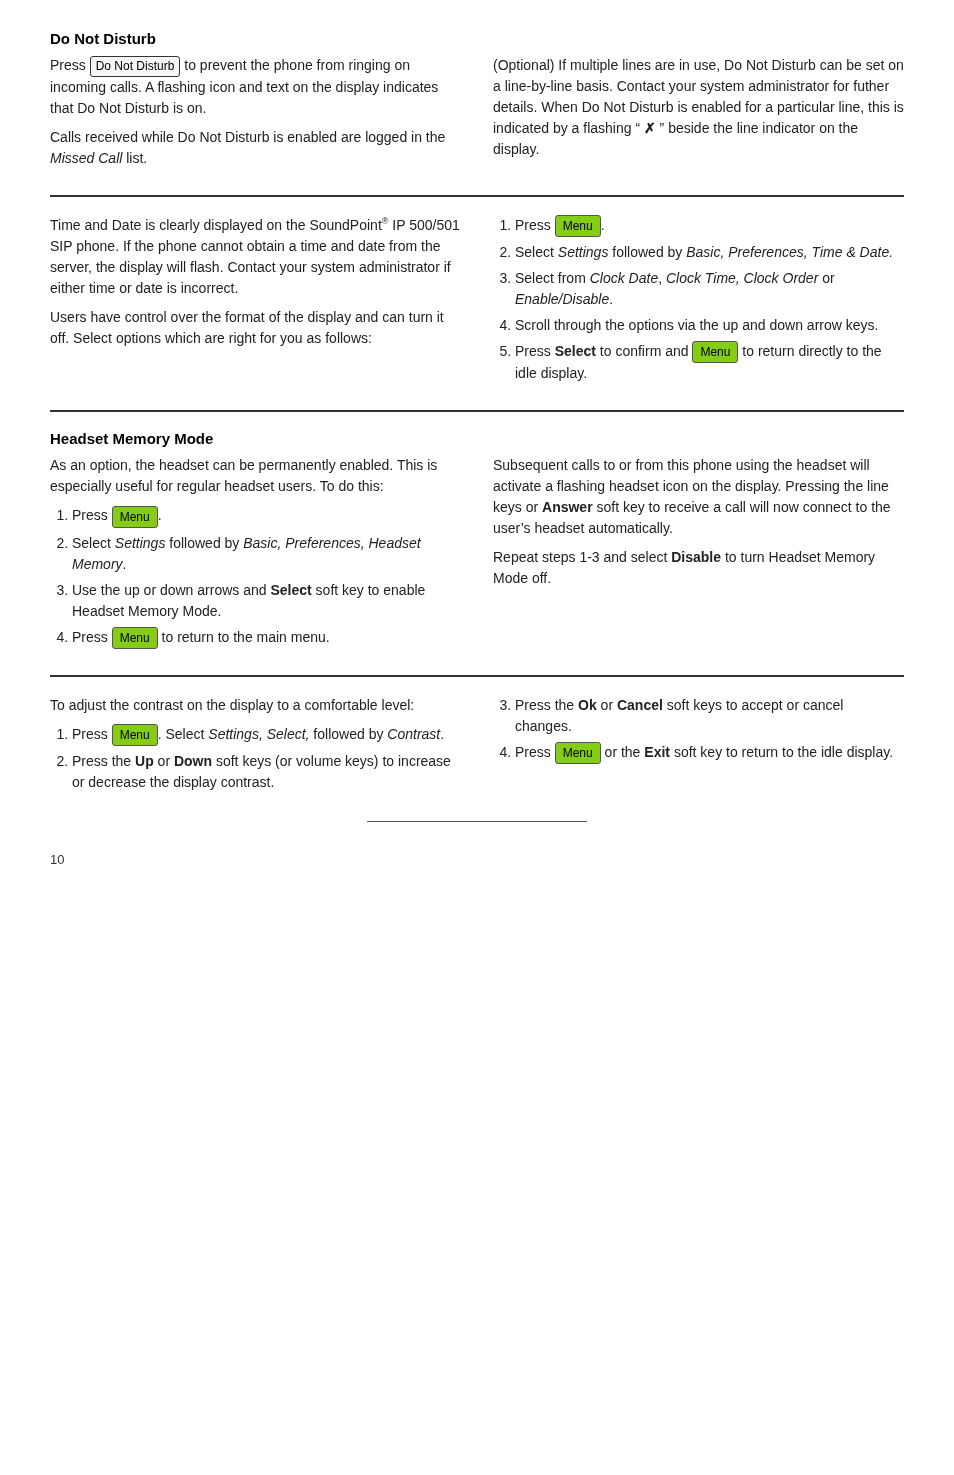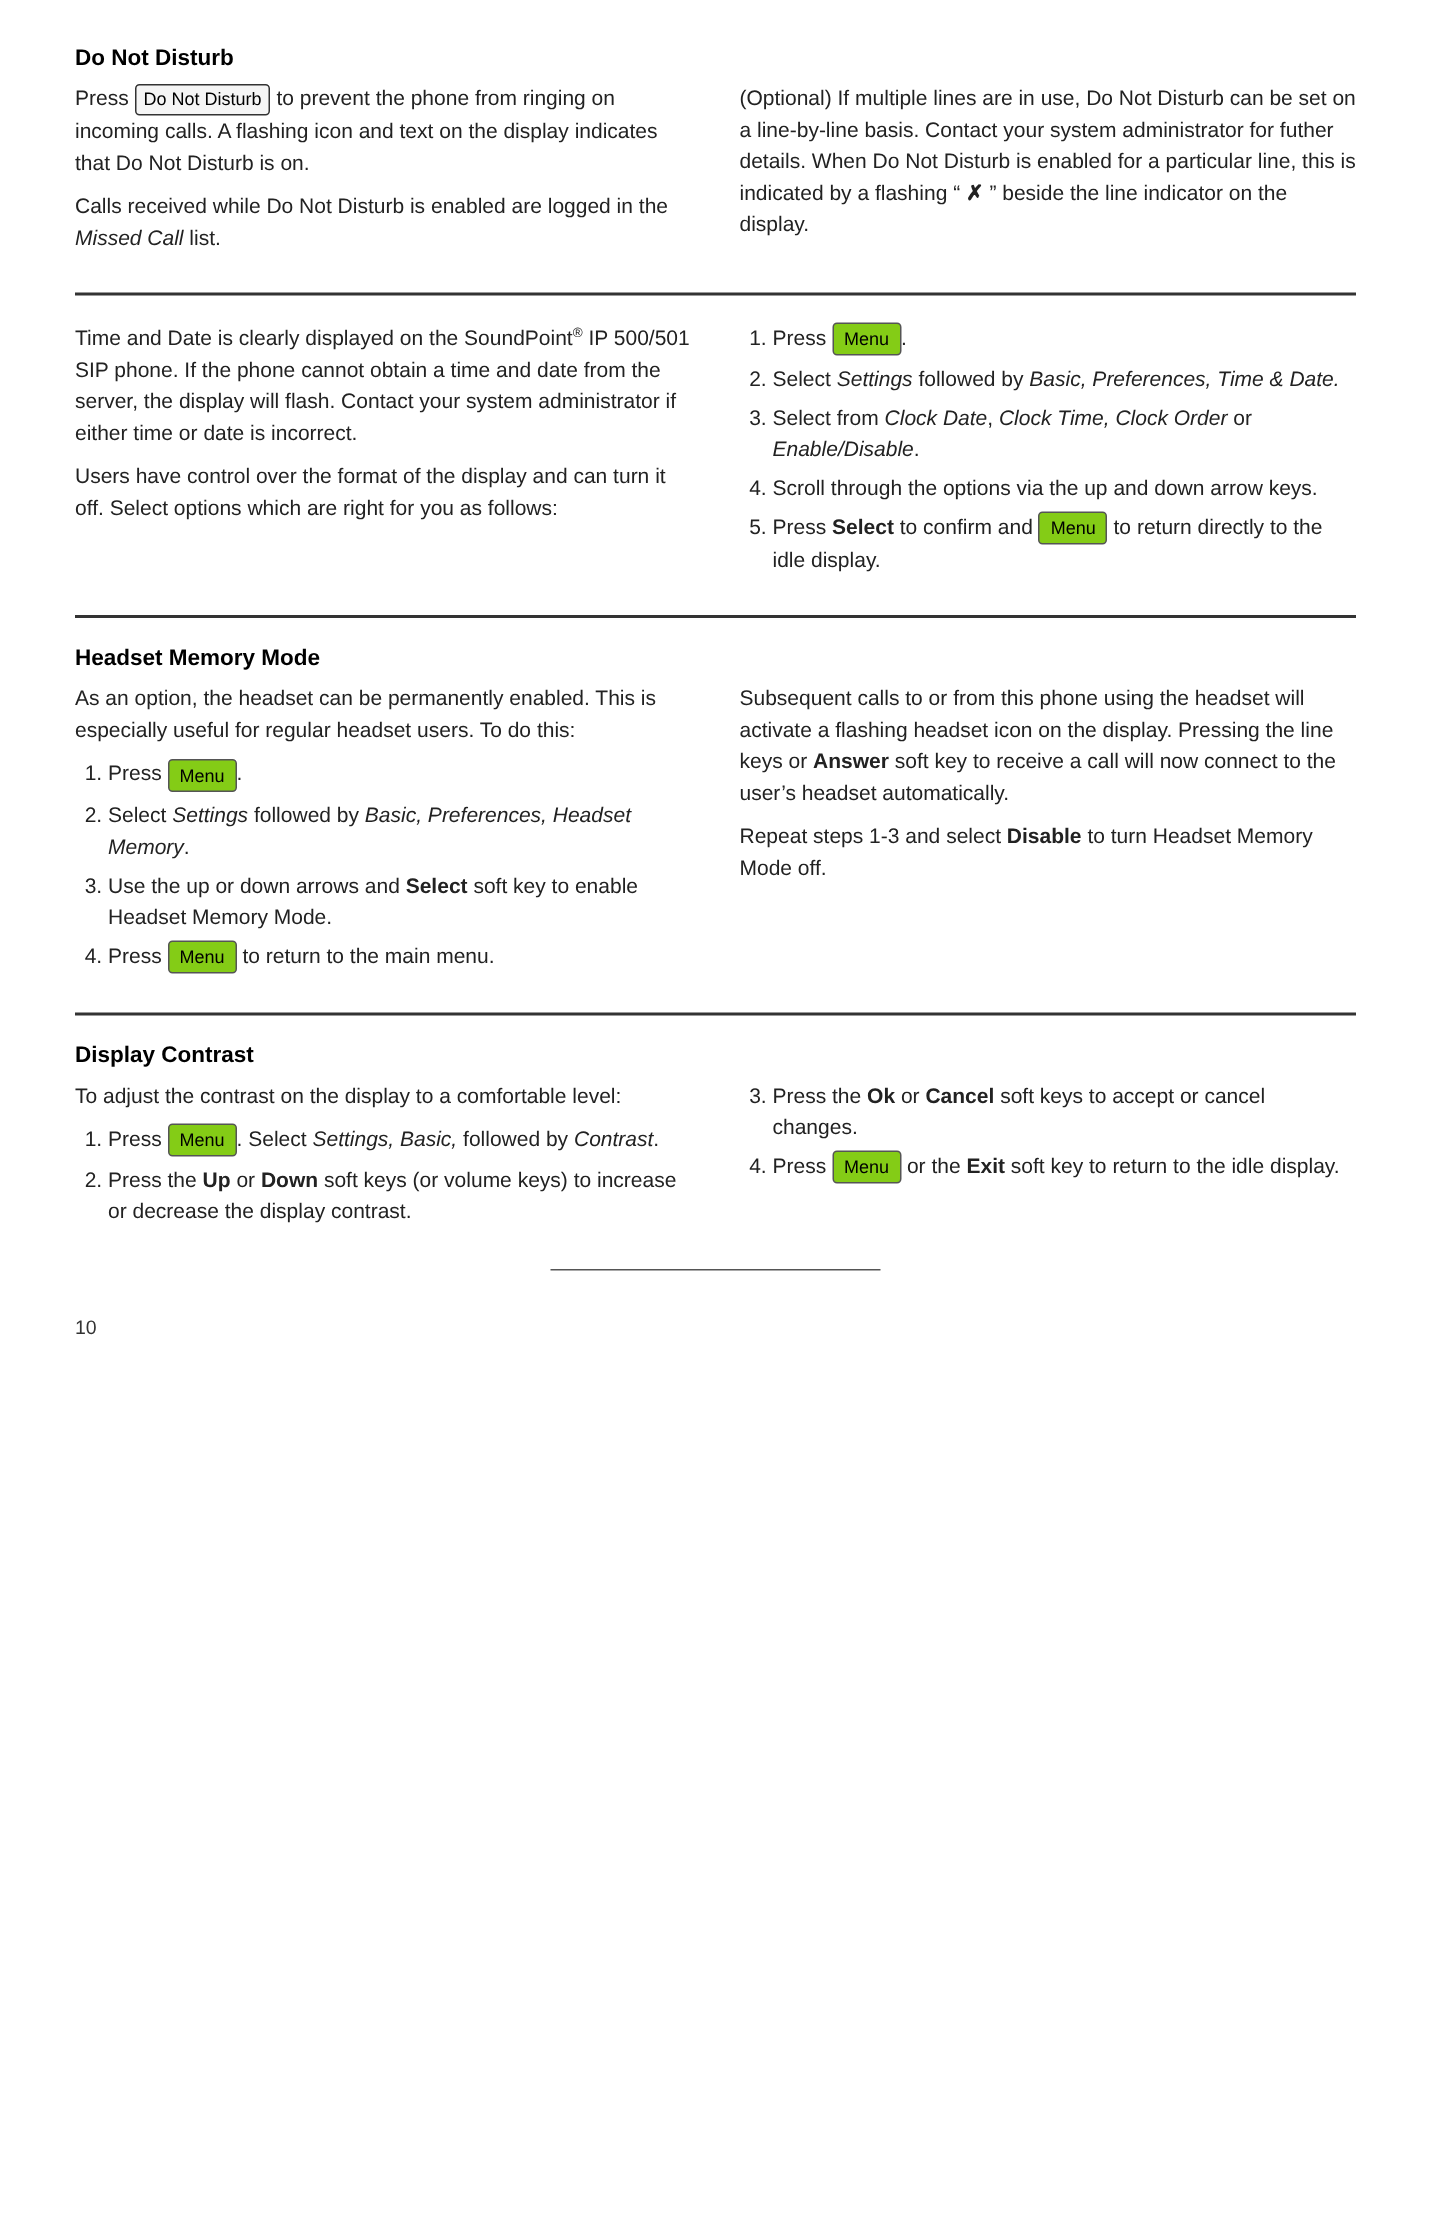--- a/index.html
+++ b/index.html
@@ -146,26 +146,25 @@
     <div class="col-right">
       <p>Subsequent calls to or from this phone using the headset will activate a flashing headset icon on the display.  Pressing the line keys or <strong>Answer</strong> soft key to receive a call will now connect to the user’s headset automatically.</p>
       <p>Repeat steps 1-3 and select <strong>Disable</strong> to turn Headset Memory Mode off.</p>
     </div>
   </div>
 </div>
 
 <hr class="divider">
 
 <div class="section">
-  <div class="section-title">Display Contrast</div>
   <div class="two-col">
     <div class="col-left">
       <p>To adjust the contrast on the display to a comfortable level:</p>
       <ol>
-        <li>Press <span class="btn-menu">Menu</span>.  Select <em>Settings, Basic,</em> followed by <em>Contrast</em>.</li>
+        <li>Press <span class="btn-menu">Menu</span>.  Select <em>Settings, Select,</em> followed by <em>Contrast</em>.</li>
         <li>Press the <strong>Up</strong> or <strong>Down</strong> soft keys (or volume keys) to increase or decrease the display contrast.</li>
       </ol>
     </div>
     <div class="col-right">
       <ol start="3">
         <li>Press the <strong>Ok</strong> or <strong>Cancel</strong> soft keys to accept or cancel changes.</li>
         <li>Press <span class="btn-menu">Menu</span> or the <strong>Exit</strong> soft key to return to the idle display.</li>
       </ol>
     </div>
   </div>

